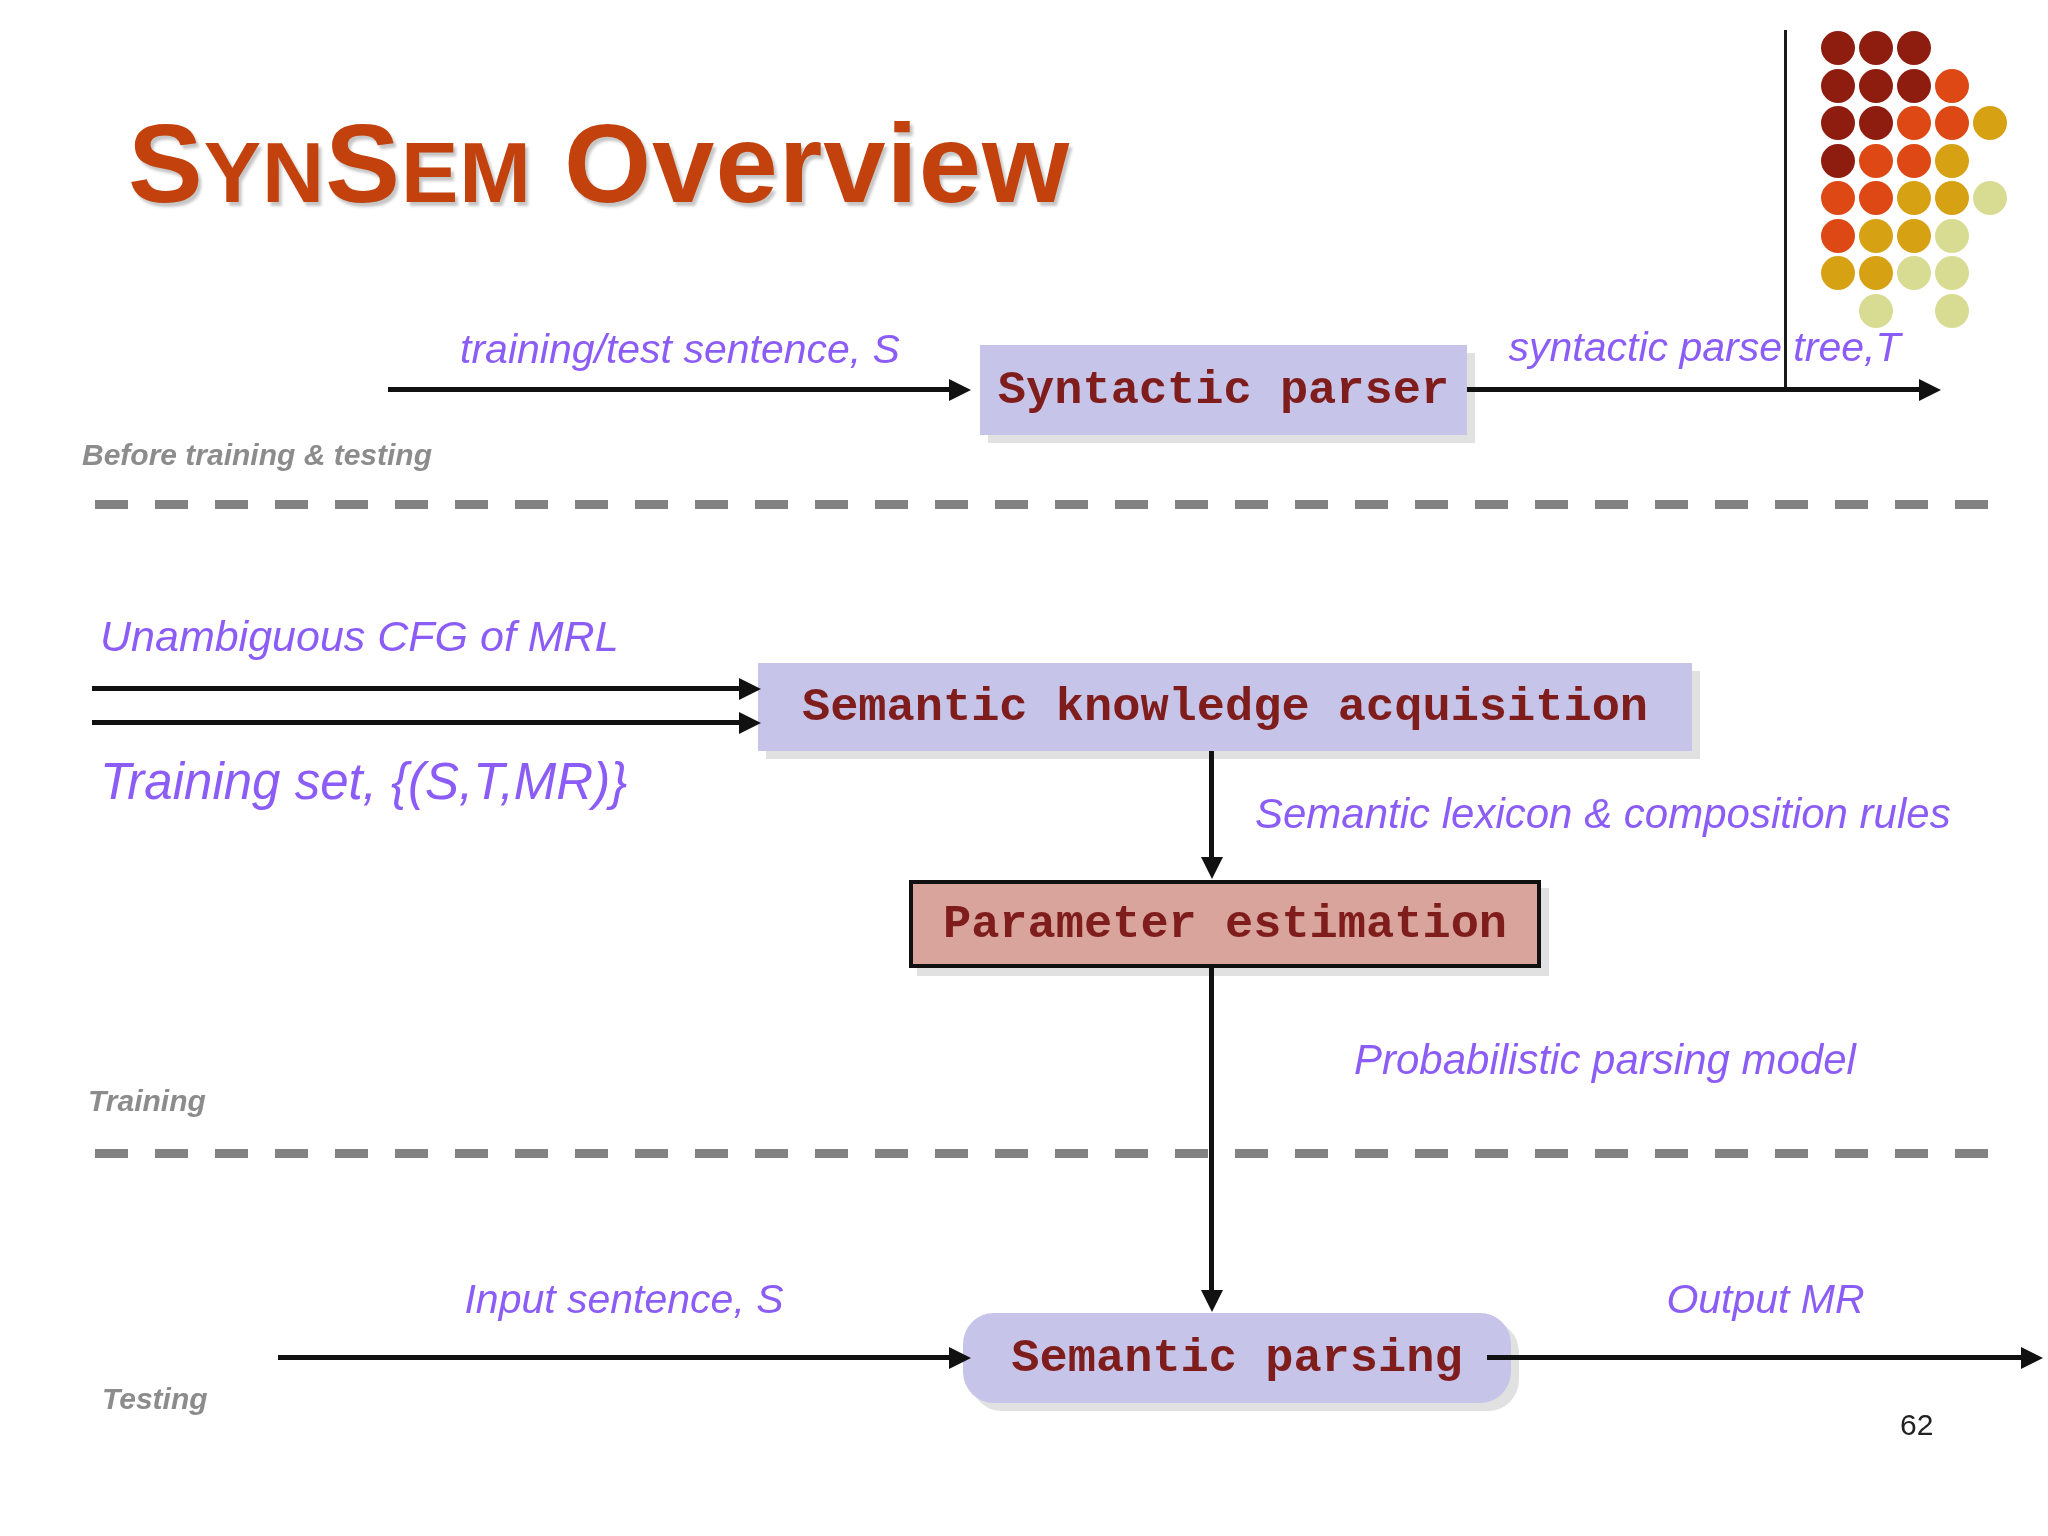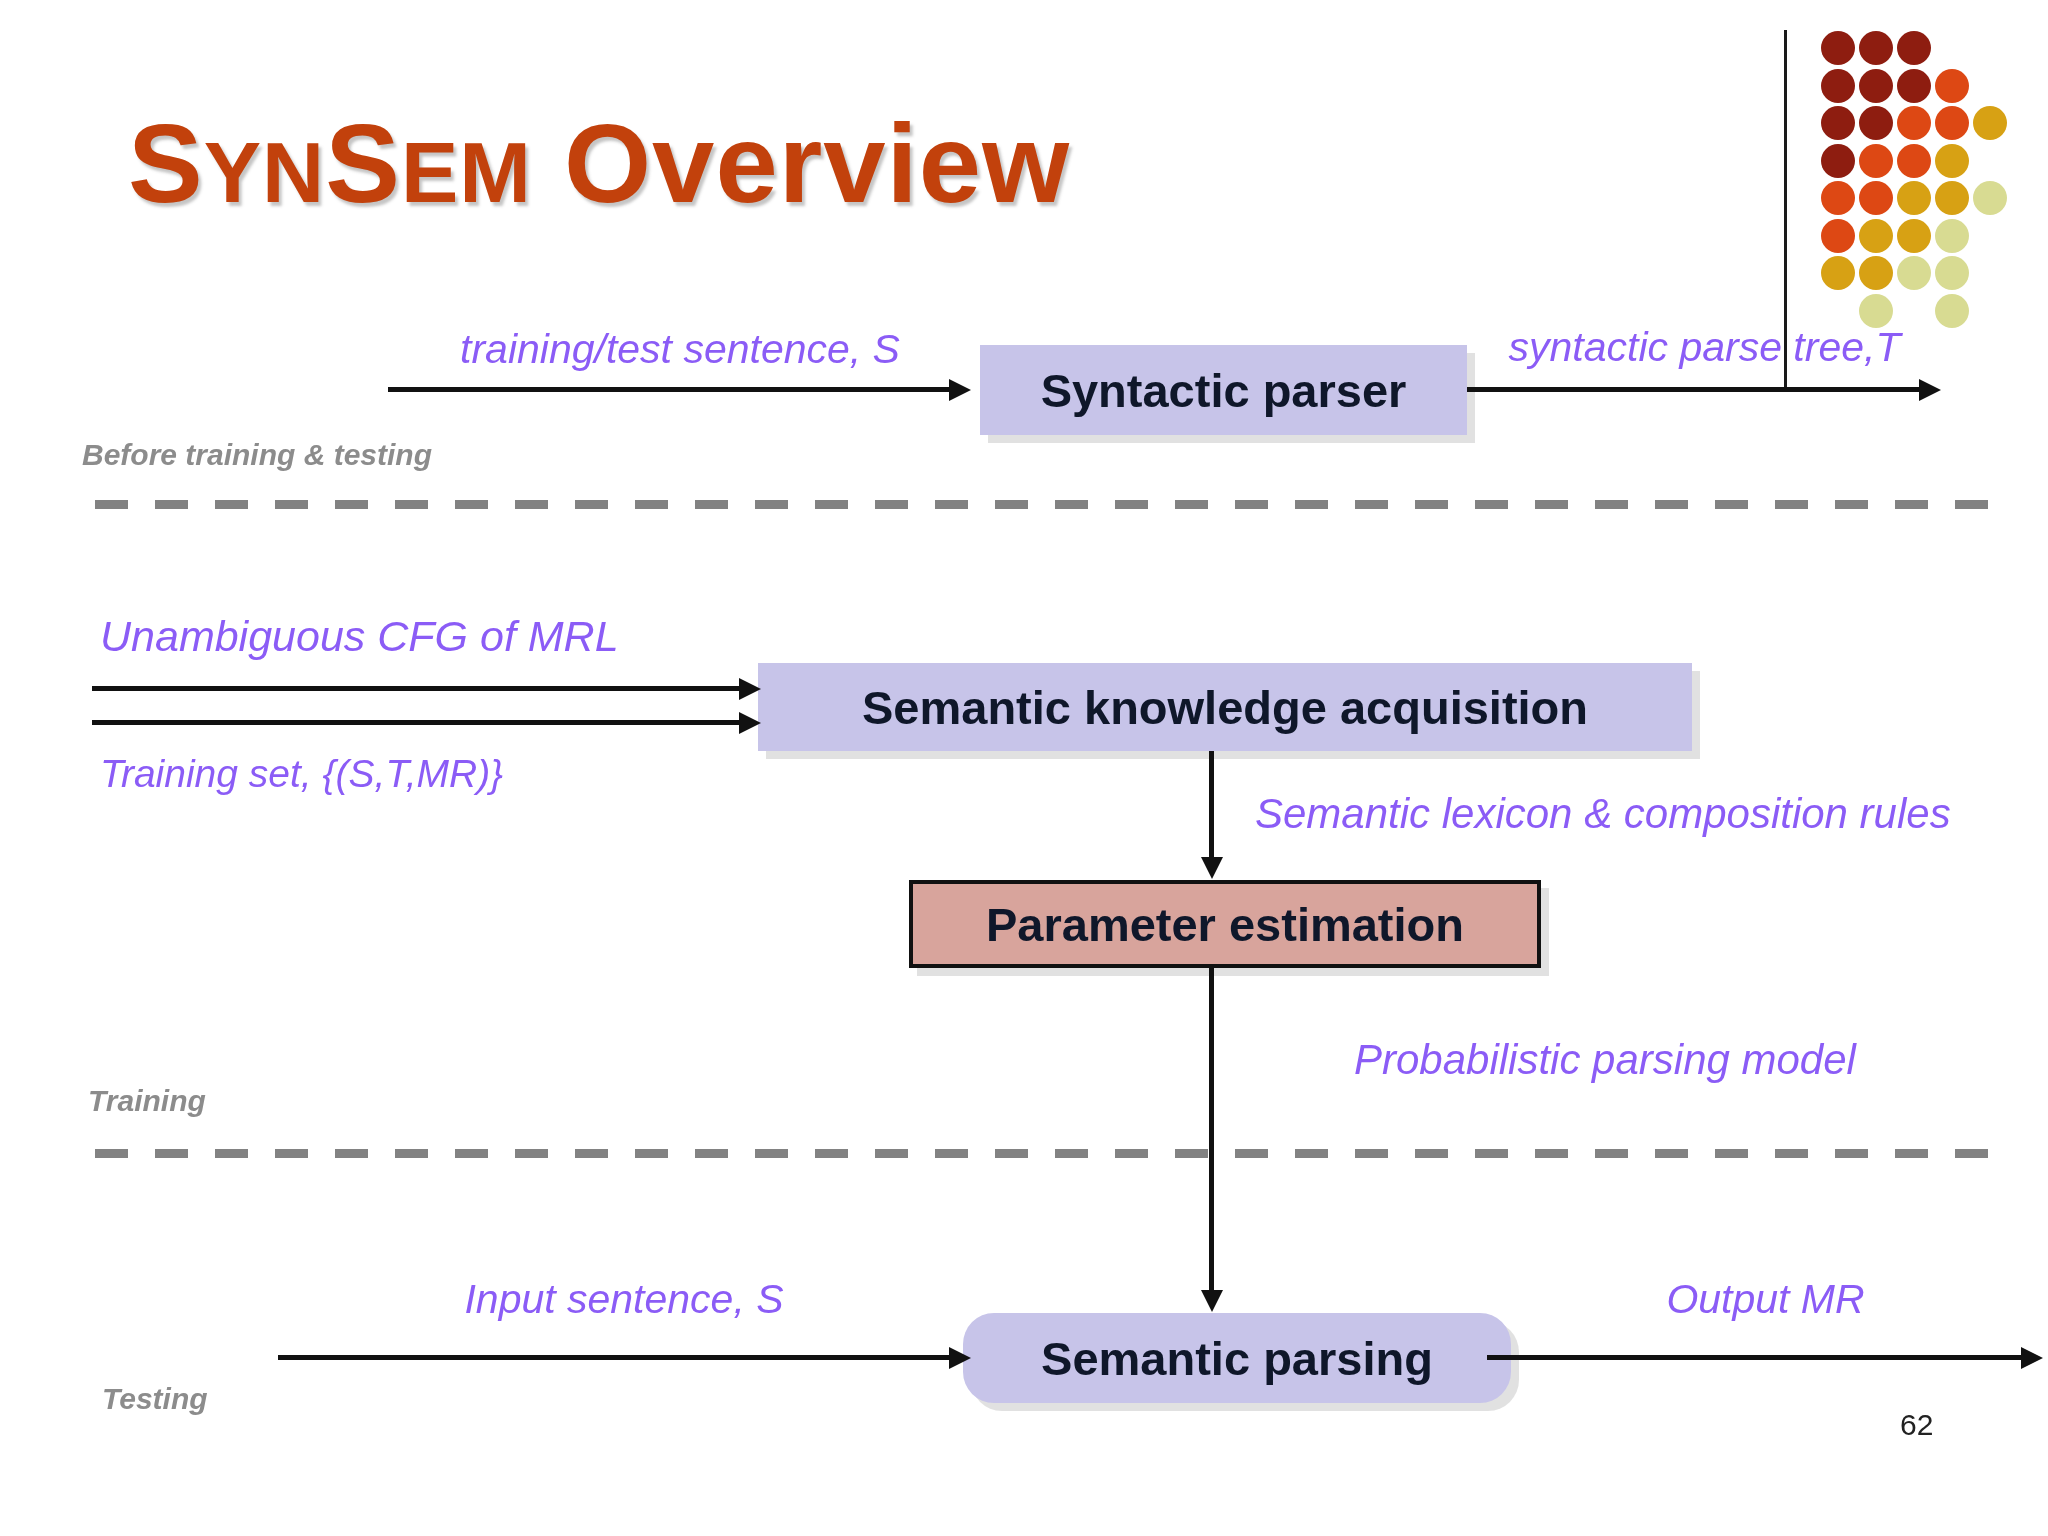--- a/index.html
+++ b/index.html
@@ -35,30 +35,31 @@
   .phase-training{left:88px; top:1084px;}
   .phase-testing{left:102px; top:1382px;}
   
   .edge-label{
     position:absolute; font-size:41px; font-style:italic; color:#8b5cf6;
     white-space:nowrap;
   }
   .lbl-train-sent{left:388px; width:584px; top:326px; text-align:center;}
   .lbl-parse-tree{left:1467px; width:475px; top:324px; text-align:center;}
   .lbl-cfg{left:100px; top:612px; font-size:43px;}
-  .lbl-train-set{left:100px; top:752px; font-size:39px;}
+  .lbl-train-set{left:100px; top:752px; font-size:51px;}
   .lbl-sem-lex{left:1255px; top:790px; font-size:42px;}
   .lbl-prob-model{left:1354px; top:1036px; font-size:42px;}
   .lbl-input-sent{left:278px; width:692px; top:1276px; text-align:center;}
   .lbl-output-mr{left:1487px; width:557px; top:1276px; text-align:center;}
   
   .node{
     position:absolute; display:flex; align-items:center; justify-content:center;
-    font-size:47px; font-weight:bold; color:#0f172a; white-space:nowrap;
+    font-size:47px; font-weight:bold; color:#7f1d1d; white-space:nowrap;
     box-shadow:8px 8px 0 rgba(170,170,170,0.35);
+    font-family:Liberation Mono, monospace;
   }
   .node-syn{left:980px; top:345px; width:487px; height:90px;}
   .node-ska{left:758px; top:663px; width:934px; height:88px;}
   .node-pe{left:909px; top:880px; width:632px; height:88px; border:4px solid #111; box-sizing:border-box;}
   .node-sp{left:963px; top:1313px; width:548px; height:90px;border-radius:31px;}
   
   .harrow{position:absolute; height:5px; background:#111; z-index:3;}
   .harrow::after{
     content:""; position:absolute; right:-21px; top:-8.5px; width:0; height:0;
     border-left:22px solid #111; border-top:11px solid transparent; border-bottom:11px solid transparent;

